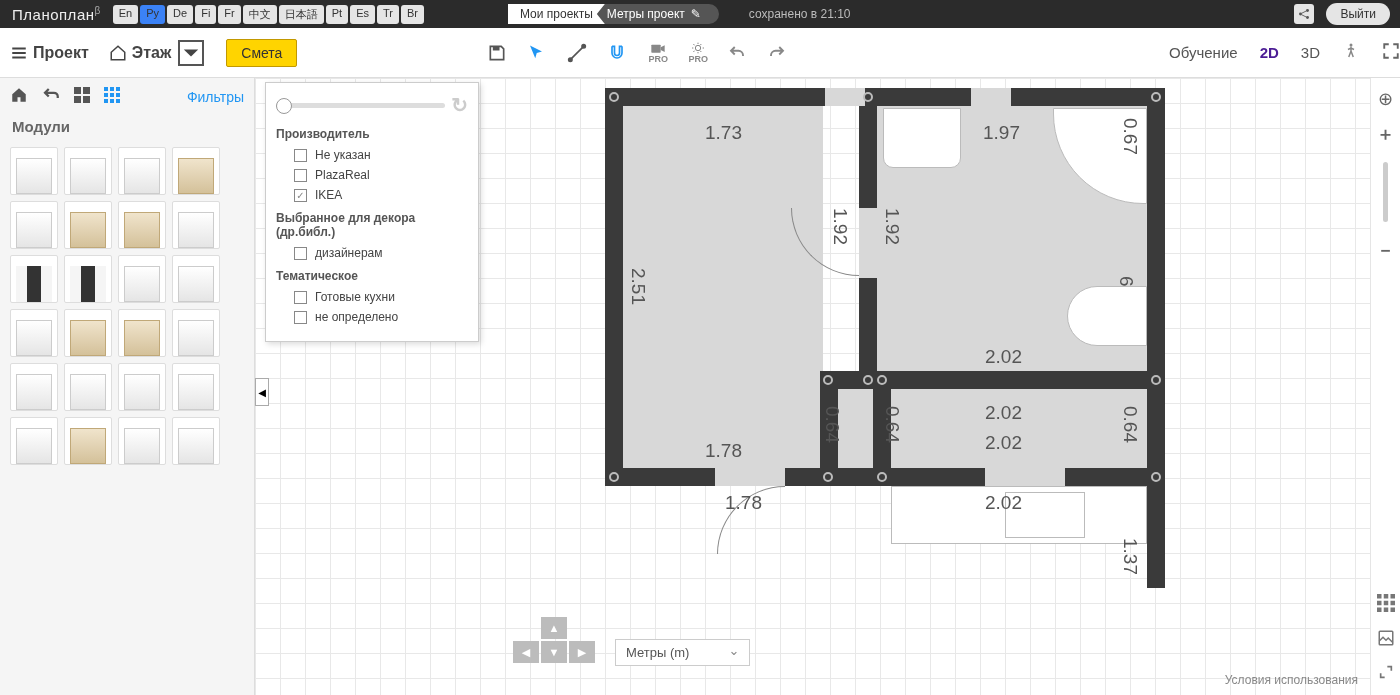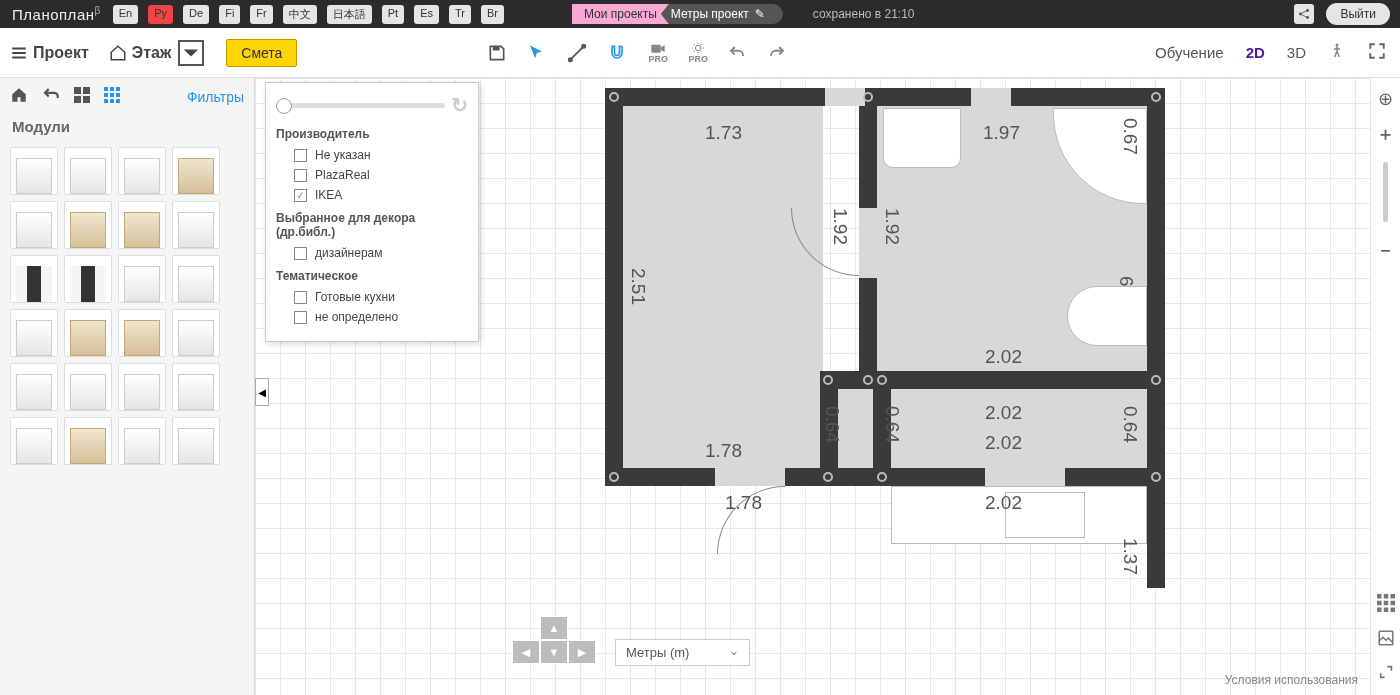--- a/index.html
+++ b/index.html
@@ -1,41 +1,41 @@
 <!DOCTYPE html>
 <html><head>
 <meta charset="utf-8">
 <style>
 *{margin:0;padding:0;box-sizing:border-box;font-family:Arial,Helvetica,sans-serif}
 body{width:1400px;height:695px;overflow:hidden;background:#fff;position:relative}
 .topbar{height:28px;background:#2b2b2b;display:flex;align-items:center;color:#ccc;font-size:12px}
 .logo{padding:0 12px;font-size:15px;color:#eee;letter-spacing:.5px}
 .logo sup{font-size:10px;color:#aaa}
-.lang-pills{display:flex;gap:10px;margin-right:8px}
+.lang-pills{display:flex;gap:2px;margin-right:24px}
 .lang-pill{background:#e5e5e5;color:#333;padding:2px 6px;font-size:11px;border-radius:3px;cursor:pointer}
-.lang-pill.active{background:#ef4444}
+.lang-pill.active{background:#3b82f6}
 .proj-crumb{margin-left:60px;display:flex;align-items:center}
-.crumb-left{background:#f9a8d4;color:#333;padding:3px 12px;font-size:12px;clip-path:polygon(0 0,100% 0,calc(100% - 8px) 50%,100% 100%,0 100%);position:relative;z-index:1}
+.crumb-left{background:#ffffff;color:#333;padding:3px 12px;font-size:12px;clip-path:polygon(0 0,100% 0,calc(100% - 8px) 50%,100% 100%,0 100%);position:relative;z-index:1}
 .crumb-right{background:#555;color:#fff;padding:3px 18px 3px 10px;font-size:12px;border-radius:0 12px 12px 0;margin-left:-8px;display:flex;align-items:center;gap:6px}
 .save-status{margin-left:30px;color:#bbb;font-size:12px}
 .top-right{margin-left:auto;display:flex;align-items:center;gap:12px;padding-right:10px}
 .top-share{width:20px;height:20px;background:#e5e5e5;border-radius:3px;display:flex;align-items:center;justify-content:center;color:#555;cursor:pointer}
 .btn-exit{background:#e5e5e5;color:#333;padding:4px 14px;border-radius:11px;font-size:12px;cursor:pointer}
 .toolbar{height:50px;border-bottom:1px solid #ddd;display:flex;align-items:center}
 .tb-search{width:230px;height:50px;display:flex;align-items:center;padding:0 12px;gap:8px;color:#aaa}
 .tb-search input{border:none;outline:none;font-size:15px;color:#666;width:170px}
 .tb-btn{display:flex;align-items:center;gap:5px;padding:0 10px;font-size:16px;color:#444;font-weight:700;cursor:pointer}
 .tb-btn svg{width:18px;height:18px}
 .tb-dropdown{width:26px;height:26px;border:2px solid #555;display:flex;align-items:center;justify-content:center;margin-left:2px}
 .btn-smeta{background:#ffd400;border:1px solid #c29800;padding:5px 14px;font-size:14px;color:#333;margin-left:12px;cursor:pointer;border-radius:2px}
 .tool-icons{margin-left:190px;display:flex;align-items:center;gap:18px;color:#555}
 .tool-icons .ico{cursor:pointer;width:22px;height:22px;display:flex;align-items:center;justify-content:space-between}
 .tool-icons .active{color:#2196f3}
 .pro-label{font-size:9px;font-weight:700;color:#888;text-align:center;line-height:1}
-.tb-right{margin-left:auto;display:flex;align-items:center;gap:22px;padding-right:14px;font-size:15px;color:#555}
+.tb-right{margin-left:auto;display:flex;align-items:center;gap:22px;font-size:15px;color:#555}
 .tb-right .link{cursor:pointer}
 .tb-right .active{color:#4c1d95;font-weight:700}
 .main{display:flex;height:617px}
 .sidebar{width:255px;background:#f5f5f5;border-right:1px solid #ddd;display:flex;flex-direction:column}
 .sb-controls{height:38px;display:flex;align-items:center;padding:0 10px;gap:14px;color:#555}
 .sb-controls .ico{cursor:pointer;font-size:16px}
 .sb-controls .active{color:#2196f3}
 .sb-filter-link{margin-left:auto;color:#2196f3;font-size:14px;cursor:pointer}
 .sb-title{padding:2px 12px 6px;font-size:15px;font-weight:700;color:#666}
 .thumb-grid{padding:6px 10px;display:grid;grid-template-columns:repeat(4,48px);gap:6px}

